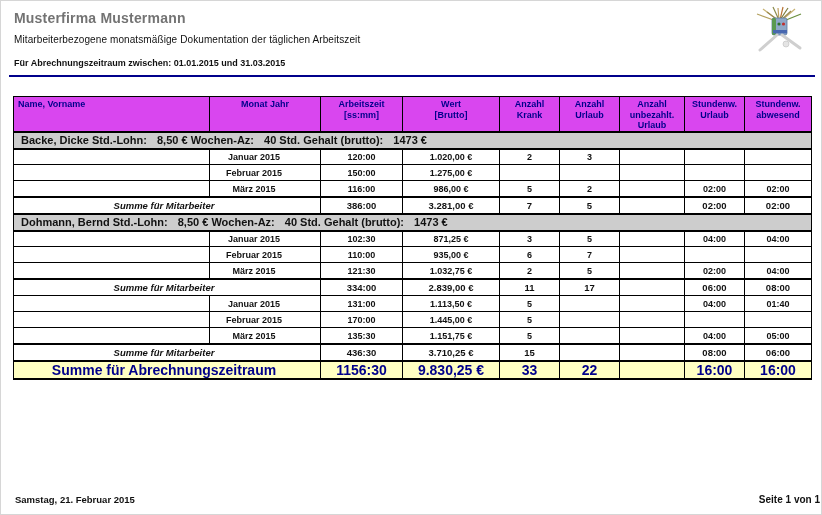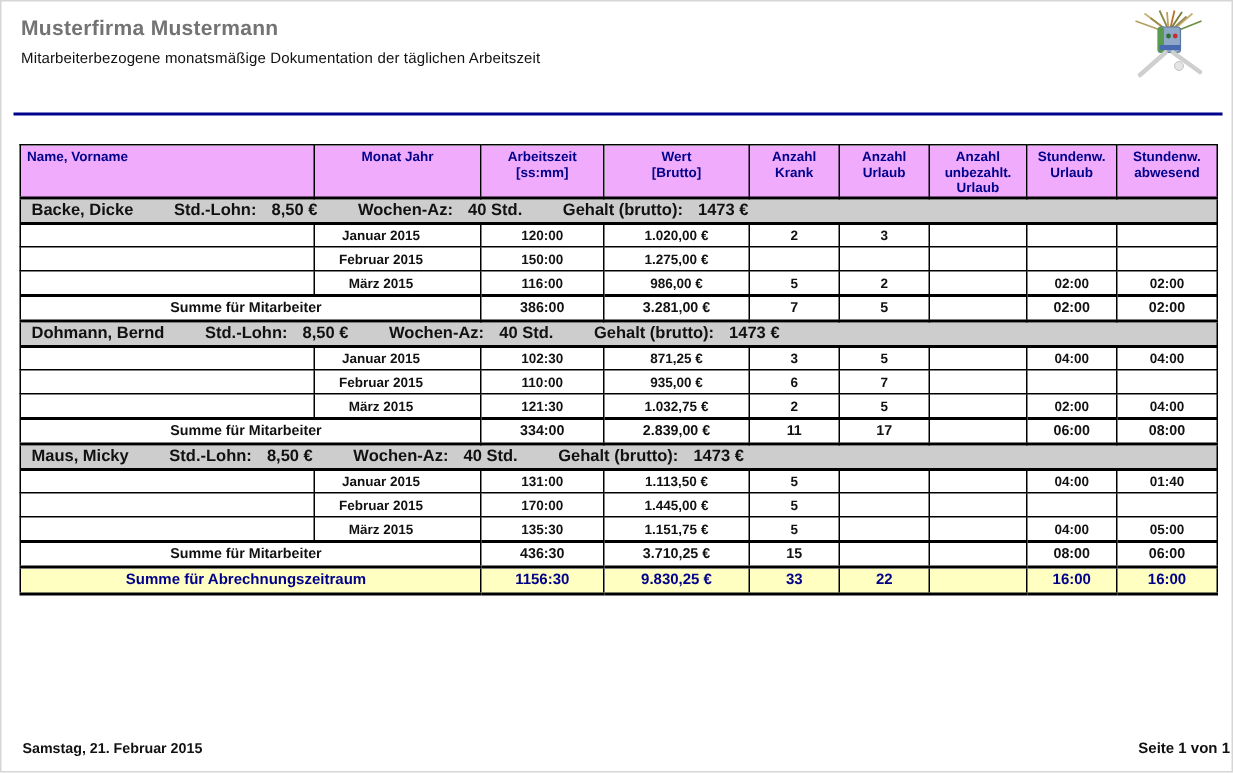--- a/index.html
+++ b/index.html
@@ -9,51 +9,52 @@
 
   .company   { position:absolute; left:13px; top:9px;  font-size:14px; font-weight:bold; color:#737373; letter-spacing:0.2px; }
   .subtitle  { position:absolute; left:13px; top:33px; font-size:10px; font-weight:normal; color:#111; letter-spacing:0.1px; }
   .period    { position:absolute; left:13px; top:57px; font-size:9px;  font-weight:bold; color:#111; }
   .navy-rule { position:absolute; left:8px;  top:74px; width:806px; height:2px; background:#00008b; }
   .logo      { position:absolute; right:8px; top:4px; width:68px; height:50px; }
 
   table { position:absolute; left:12px; top:95px; width:798px; border-collapse:collapse; table-layout:fixed; }
   th, td { border:1px solid #000; font-weight:bold; overflow:hidden; white-space:nowrap; }
   th { color:#00008b; font-size:9px; line-height:1.18; vertical-align:top; padding-top:2px;
-       text-align:center; white-space:pre-line; height:24px; background:#f0abfc; }
+       text-align:center; white-space:pre-line; height:24px; background:#d946ef; }
   th.h-name { text-align:left; padding-left:4px; }
 
   tr.row-data { height:16px; }
   tr.row-data td { font-size:9px; text-align:center; color:#111; }
   td.c-month { text-align:right; padding-right:22px; }
 
   tr.row-section td { background:#cdcdcd; border-top:2px solid #000; border-bottom:2px solid #000;
        font-size:11px; color:#111; height:17px; padding-left:7px; text-align:left; }
-  .sp   { margin-left:24px; }
+  .sp   { margin-left:0; }
   .gapv { margin-left:7px; }
 
   tr.row-sum { height:17px; }
   tr.row-sum td { font-size:9.5px; text-align:center; color:#111; border-top:2px solid #000; }
-  td.c-sumlabel { text-align:right; padding-right:6px; }
+  td.c-sumlabel { text-align:right; padding-right:6px;font-style:italic; }
 
   tr.row-total { height:18px; }
-  tr.row-total td { background:#ffffc2; color:#00008b; font-size:10px; text-align:center;
+  tr.row-total td { background:#ffffc2; color:#00008b; font-size:14px; text-align:center;
        border-top:2px solid #000; border-bottom:2px solid #000; }
   td.c-totallabel { text-align:right; padding-right:6px; }
 
   .footer-date { position:absolute; left:14px;  top:493px; font-size:9.5px; font-weight:bold; color:#111; }
   .footer-page { position:absolute; right:1px; top:493px; font-size:10px; font-weight:bold; color:#111; }
 </style>
 </head>
 <body>
 
 <div class="page">
 
   <div class="company">Musterfirma Mustermann</div>
   <div class="subtitle">Mitarbeiterbezogene monatsmäßige Dokumentation der täglichen Arbeitszeit</div>
+  <div class="period">Für Abrechnungszeitraum zwischen: 01.01.2015 und 31.03.2015</div>
   <div class="navy-rule"></div>
 
   <svg class="logo" viewBox="0 0 68 50">
     <g stroke-width="1.2" fill="none">
       <line x1="34" y1="17" x2="12" y2="9" stroke="#b3a05e"></line>
       <line x1="34" y1="16" x2="18" y2="4" stroke="#c8b273"></line>
       <line x1="34" y1="15" x2="28" y2="2" stroke="#8a8a4a"></line>
       <line x1="35" y1="15" x2="38" y2="2" stroke="#b87333"></line>
       <line x1="36" y1="16" x2="50" y2="4" stroke="#c8b273"></line>
       <line x1="36" y1="17" x2="56" y2="9" stroke="#6b8f3f"></line>
@@ -212,31 +213,20 @@
         <td class="c-sumlabel" colspan="2">Summe für Mitarbeiter</td>
         <td>334:00</td>
         <td>2.839,00 €</td>
         <td>11</td>
         <td>17</td>
         <td></td>
         <td>06:00</td>
         <td>08:00</td>
       </tr>
 
-      <tr class="row-section">
-        <td colspan="9">
-          <span>Maus, Micky</span>
-          <span class="sp">Std.-Lohn:</span>
-          <span class="gapv">8,50 €</span>
-          <span class="sp">Wochen-Az:</span>
-          <span class="gapv">40 Std.</span>
-          <span class="sp">Gehalt (brutto):</span>
-          <span class="gapv">1473 €</span>
-        </td>
-      </tr>
       <tr class="row-data">
         <td class="c-name"></td>
         <td class="c-month">Januar 2015</td>
         <td>131:00</td>
         <td>1.113,50 €</td>
         <td>5</td>
         <td></td>
         <td></td>
         <td>04:00</td>
         <td>01:40</td>

